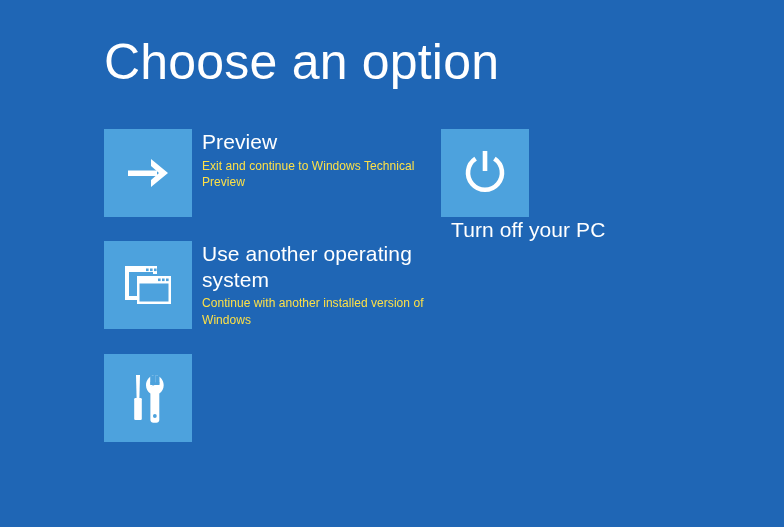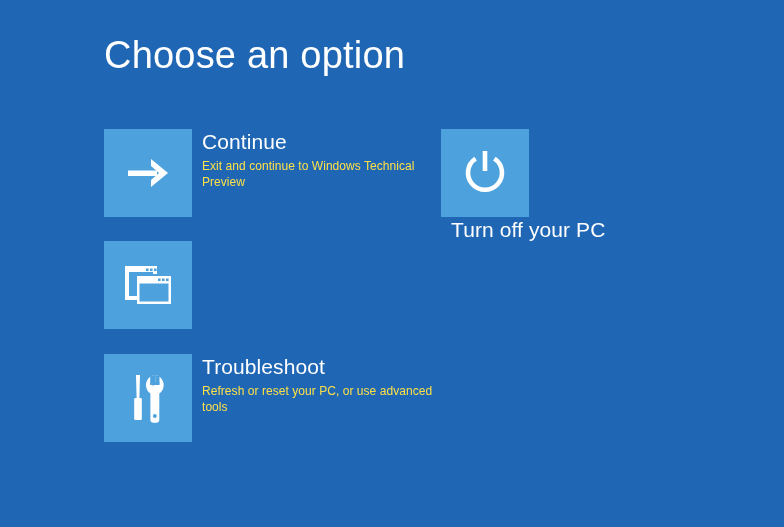--- a/index.html
+++ b/index.html
@@ -17,21 +17,21 @@
   .screen {
     position: relative;
     width: 784px;
     height: 527px;
     background: #1f66b5;
   }
   .page-title {
     position: absolute;
     left: 104px;
     top: 34px;
-    font-size: 38px;
+    font-size: 50px;
     font-weight: 300;
     color: #ffffff;
     letter-spacing: 0.2px;
     line-height: 1.15;
     white-space: nowrap;
   }
   .options-area {
     position: absolute;
     left: 0;
     top: 0;
@@ -97,60 +97,60 @@
     <div class="option option-col-left opt-row-1">
       <div class="tile">
         <span>
           <svg class="icon-svg" width="48" height="40" viewBox="0 0 48 40" aria-hidden="true">
             <rect x="4" y="17.5" width="29" height="5.5" fill="#ffffff"></rect>
             <path d="M27 6 L44 20 L27 34 L27 27 L35 20 L27 13 Z" fill="#ffffff"></path>
           </svg>
         </span>
       </div>
       <div class="option-text">
-        <div class="option-heading">Continue</div>
+        <div class="option-heading">Preview</div>
         <div class="option-desc">Exit and continue to Windows Technical Preview</div>
       </div>
     </div>
 
     <div class="option option-col-left opt-row-2">
       <div class="tile">
         <span>
           <svg class="icon-svg" width="52" height="46" viewBox="0 0 52 46" aria-hidden="true">
             <path d="M3 4 H35 V12 H31 V10 H7 V34 H15 V38 H3 Z" fill="#ffffff"></path>
             <rect x="24" y="6.5" width="2.6" height="2.6" fill="#4da2dd"></rect>
             <rect x="28" y="6.5" width="2.6" height="2.6" fill="#4da2dd"></rect>
             <rect x="32" y="6.5" width="2.6" height="2.6" fill="#4da2dd"></rect>
             <rect x="15" y="14" width="34" height="28" fill="#ffffff"></rect>
             <rect x="17.5" y="21.5" width="29" height="18" fill="#4da2dd"></rect>
             <rect x="36" y="16.5" width="2.6" height="2.6" fill="#4da2dd"></rect>
             <rect x="40" y="16.5" width="2.6" height="2.6" fill="#4da2dd"></rect>
             <rect x="44" y="16.5" width="2.6" height="2.6" fill="#4da2dd"></rect>
           </svg>
         </span>
       </div>
+      <div class="option-text wide">
+        <div class="option-heading">Use another operating system</div>
+        <div class="option-desc">Continue with another installed version of Windows</div>
+      </div>
     </div>
 
     <div class="option option-col-left opt-row-3">
       <div class="tile">
         <span>
           <svg class="icon-svg" width="46" height="52" viewBox="0 0 46 52" aria-hidden="true">
             <path d="M11 3 L15 3 L14.4 26 L11.6 26 Z" fill="#ffffff"></path>
             <rect x="9.2" y="26" width="7.6" height="22" rx="1.2" fill="#ffffff"></rect>
             <path d="M29 3 C24.2 4.2 21 8.4 21 13.2 C21 16.6 22.7 19.6 25.4 21.4 L25.4 48 C25.4 49.6 26.7 50.8 28.3 50.8 L31.4 50.8 C33 50.8 34.3 49.6 34.3 48 L34.3 21.4 C37 19.6 38.7 16.6 38.7 13.2 C38.7 8.4 35.5 4.2 30.7 3 L30.7 12.4 L26.2 14.6 L29 12.4 Z" fill="#ffffff"></path>
             <path d="M29.1 3 L29.1 11.6 L25.2 11.6 L25.2 4.1 Z" fill="#4da2dd"></path>
             <path d="M30.6 3 L30.6 11.6 L34.5 11.6 L34.5 4.1 Z" fill="#4da2dd"></path>
             <rect x="25.2" y="10.4" width="9.3" height="2.6" fill="#4da2dd"></rect>
             <circle cx="29.85" cy="44" r="1.9" fill="#4da2dd"></circle>
           </svg>
         </span>
-      </div>
-      <div class="option-text">
-        <div class="option-heading">Troubleshoot</div>
-        <div class="option-desc">Refresh or reset your PC, or use advanced tools</div>
       </div>
     </div>
 
     <div class="option option-col-right opt-row-1">
       <div class="tile">
         <span>
           <svg class="icon-svg" width="50" height="50" viewBox="0 0 50 50" aria-hidden="true">
             <path d="M15.6 10.6 A17 17 0 1 0 34.4 10.6" fill="none" stroke="#ffffff" stroke-width="4.6" stroke-linecap="butt"></path>
             <rect x="22.7" y="3" width="4.6" height="20" fill="#ffffff"></rect>
           </svg>

